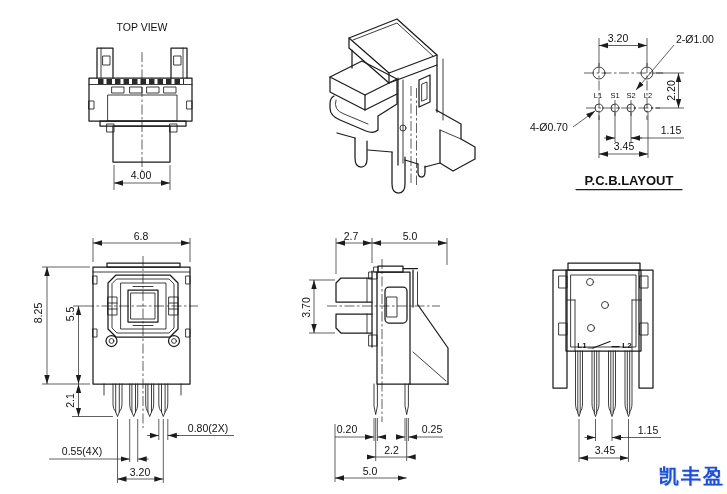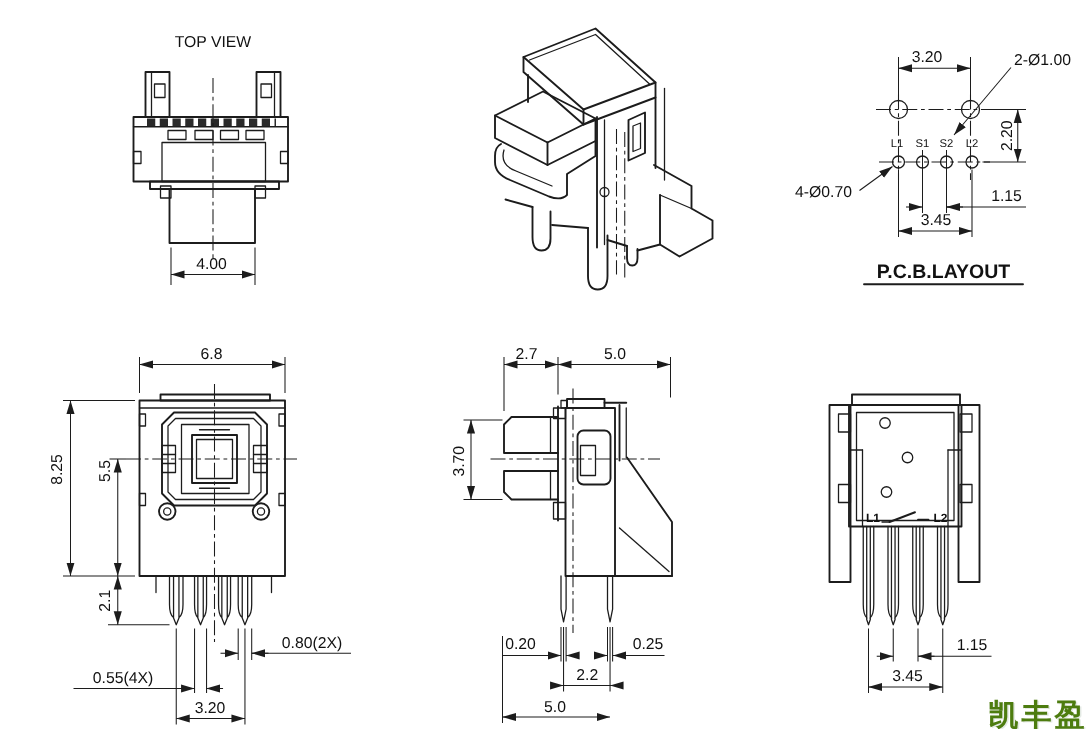--- a/index.html
+++ b/index.html
@@ -11,21 +11,21 @@
   .d  {fill:none;stroke:#1c1c1c;stroke-width:0.7;}
   .cl {fill:none;stroke:#1c1c1c;stroke-width:0.7;stroke-dasharray:10 2.5 2.5 2.5;}
   .hatch{fill:none;stroke:#2a2a2a;stroke-width:5;stroke-dasharray:5.5 3;}
   text{fill:#111;font-family:"Liberation Sans",sans-serif;}
   .t  {font-size:10.5px;}
   .tt {font-size:10.5px;}
   .lbl{font-size:7.5px;}
   .lblb{font-size:8px;font-weight:bold;}
   .title{font-size:13px;font-weight:bold;}
   #watermark{position:absolute;left:659px;top:463px;font-size:20px;font-weight:bold;
-             letter-spacing:2px;color:#4d7c0f;text-shadow:1px 1px 0 #e4eae4;}
+             letter-spacing:2px;color:#1d4ed8;text-shadow:1px 1px 0 #e4eae4;}
 </style>
 </head>
 <body>
 
 <div id="canvas">
 <svg width="727" height="494" viewBox="0 0 727 494">
   <defs>
     <marker id="ar" viewBox="0 0 9 8" refX="9" refY="4" markerWidth="9" markerHeight="8" markerUnits="userSpaceOnUse" orient="auto-start-reverse">
       <path d="M0,1.3 L9,4 L0,6.7 Z" fill="#1c1c1c"></path>
     </marker>

